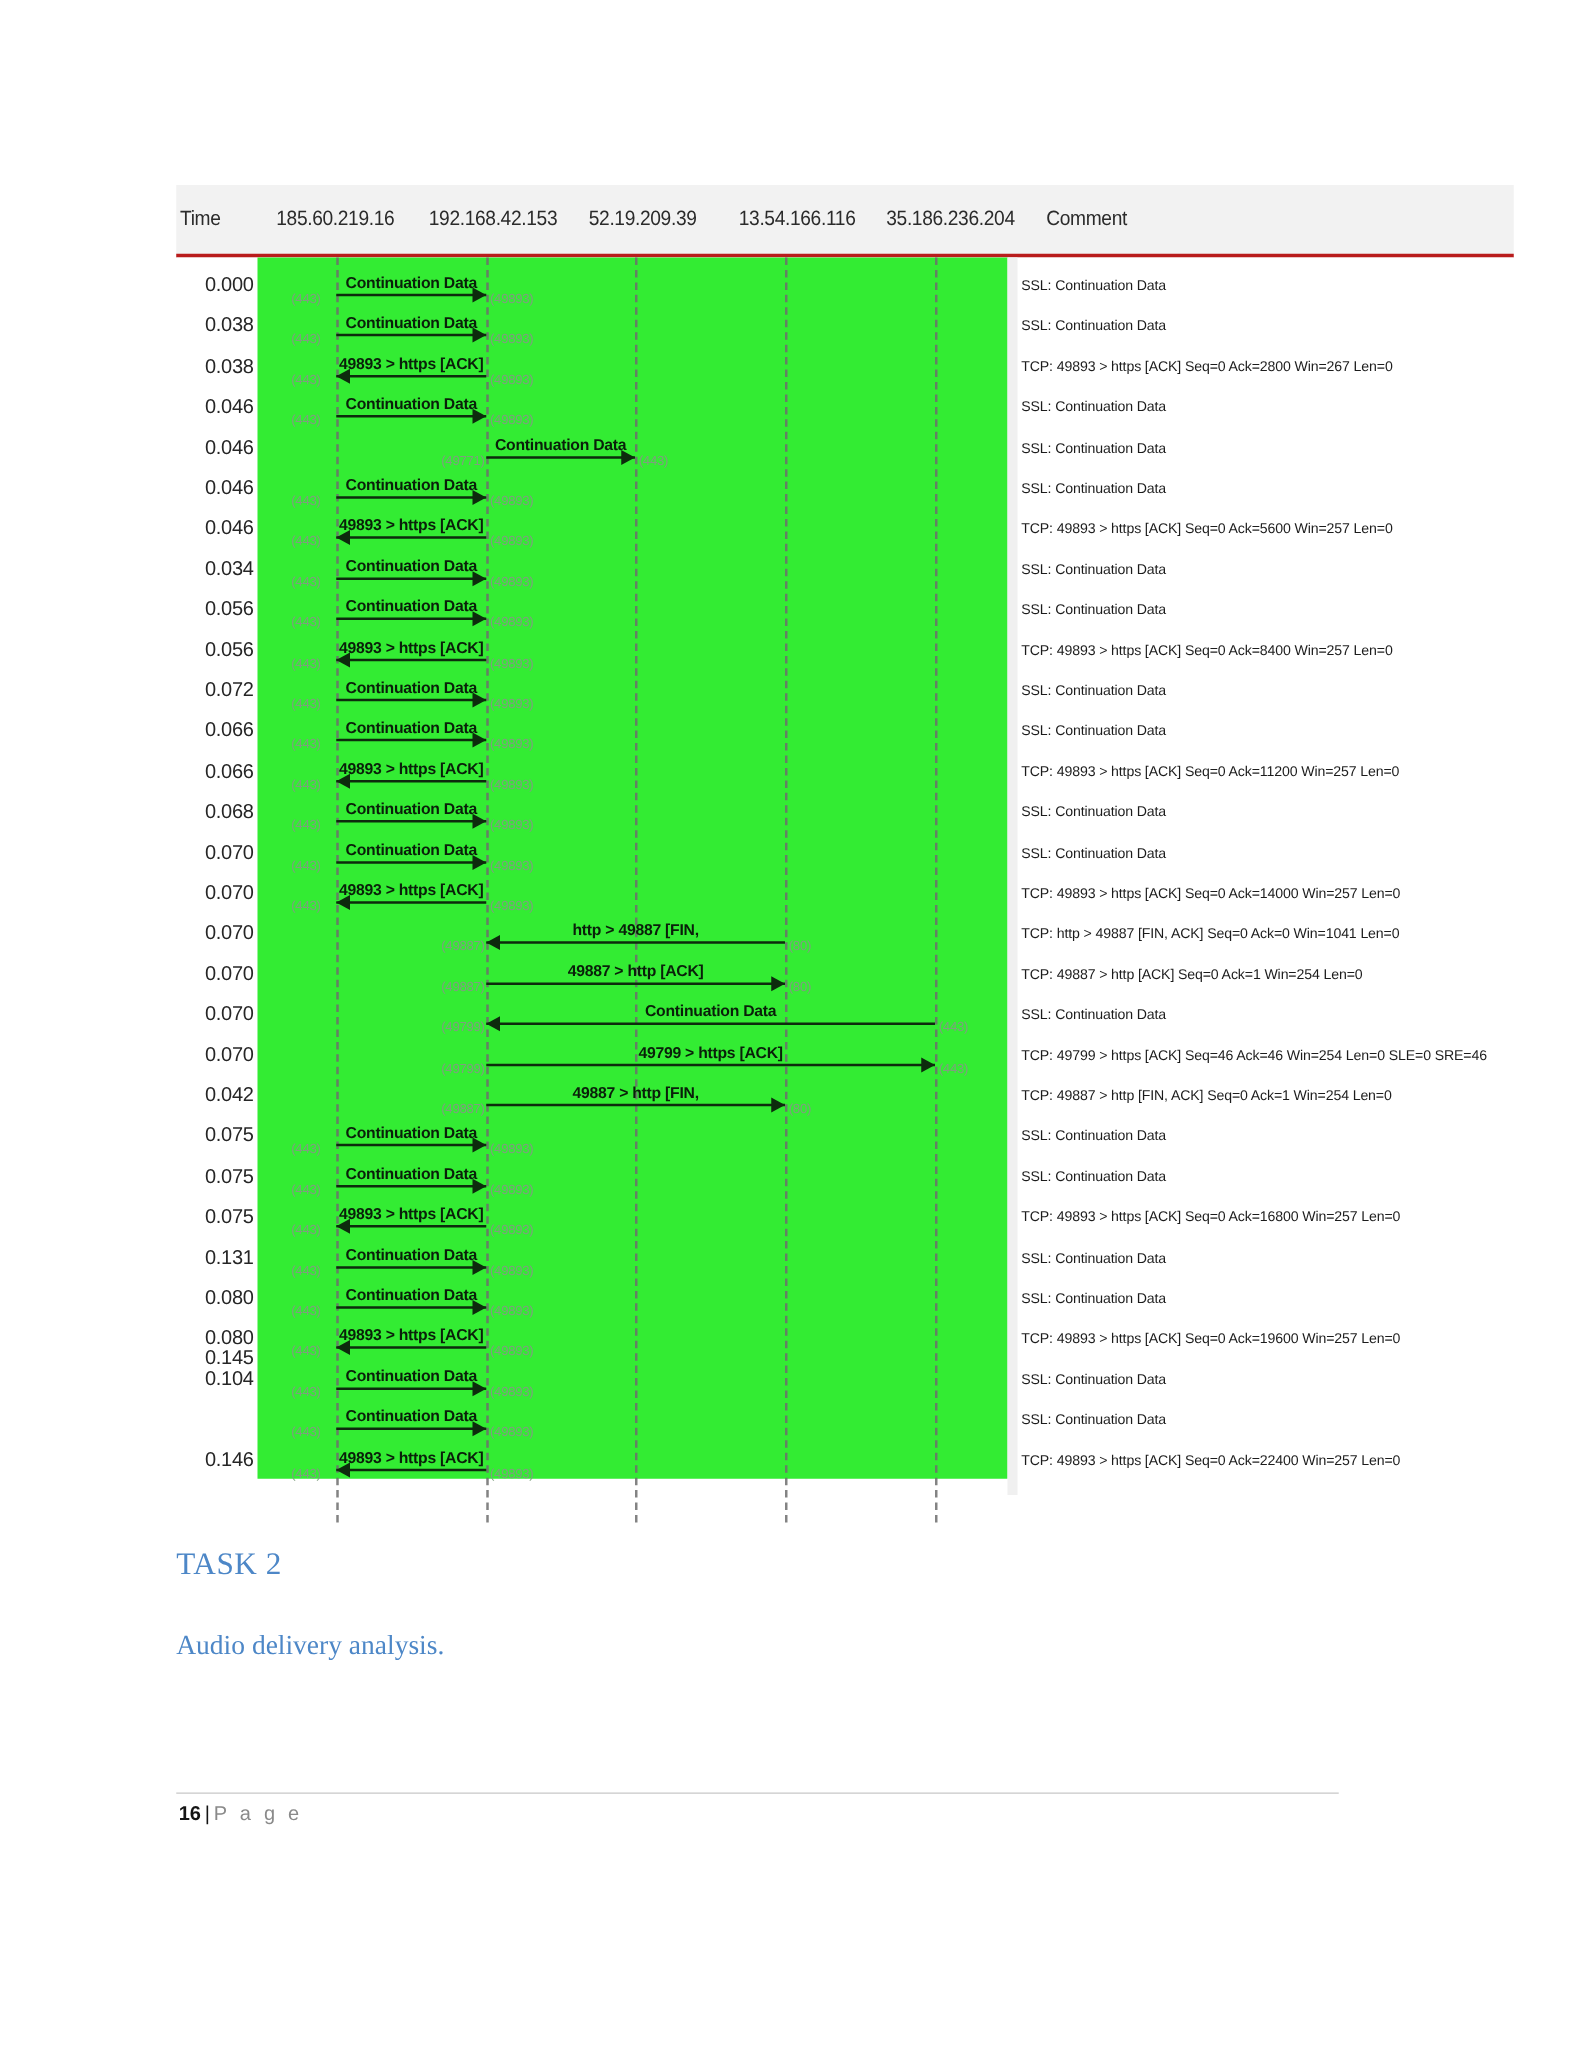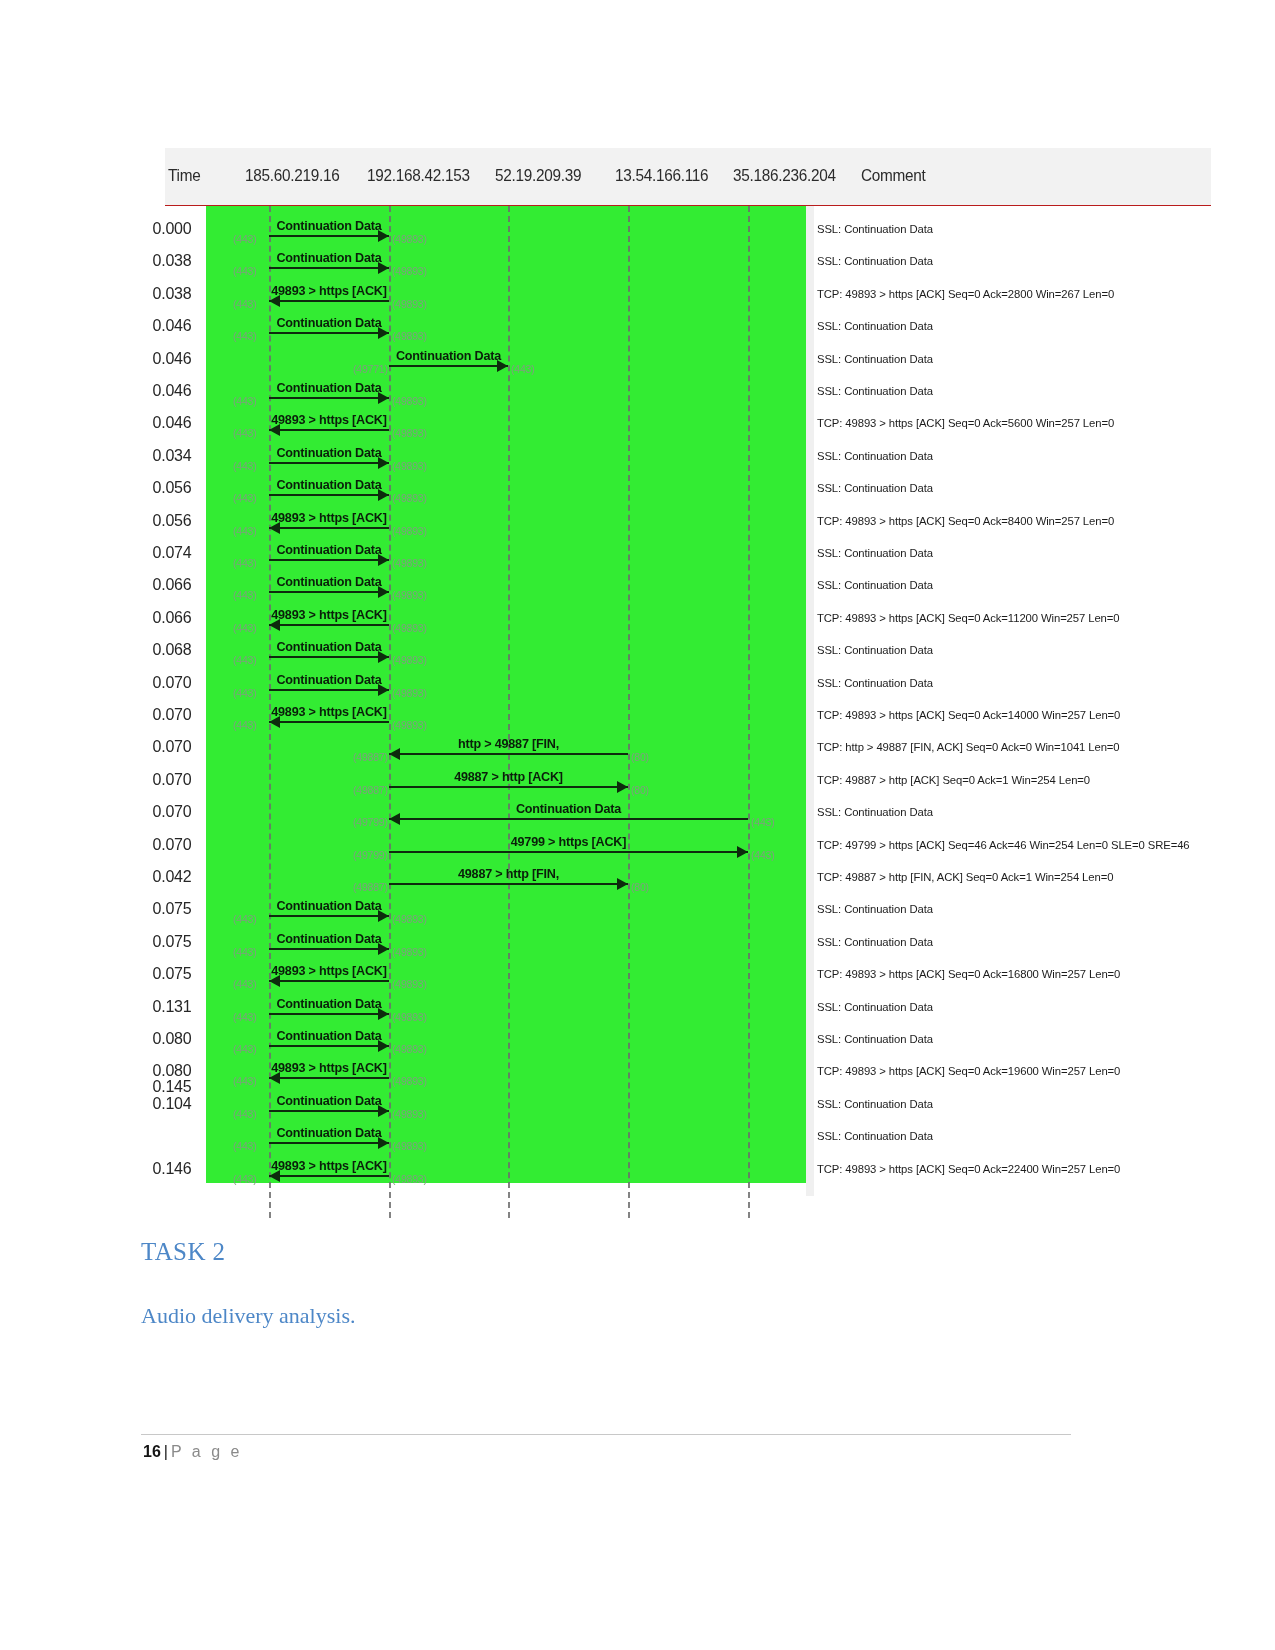--- a/index.html
+++ b/index.html
@@ -20,22 +20,21 @@
   #flowgraph {
     position: absolute;
     left: 141px; top: 148px;
     width: 1070px; height: 1070px;
     background: #ffffff;
   }
   .fg-header {
     position: relative;
     height: 58px;
     background: #f2f2f2;
-    border-bottom: 1px solid #b91c1c;
-    margin-left: 24px;
+    border-bottom: 3px solid #b91c1c;
   }
   .fg-head-cell {
     position: absolute;
     top: 18px;
     font-size: 16.5px;
     color: #2b2b2b;
     white-space: nowrap;
     letter-spacing: -0.3px;
     transform: scaleX(0.93);
     transform-origin: left center;
@@ -68,21 +67,21 @@
     height: 1012px;
     border-left: 2px dashed #6e6e6e;
     opacity: 0.85;
   }
 
   
   .time-cell {
     position: absolute;
     left: 0px;
     width: 62px;
-    text-align: center;
+    text-align: right;
     font-size: 16px;
     color: #262626;
     letter-spacing: -0.2px;
   }
 
   
   .comment-cell {
     position: absolute;
     left: 676px;
     width: 392px;
@@ -283,21 +282,21 @@
           <div class="port-label" style="left: 251px; top: 286.2px; position: absolute; bottom: auto;">(49893)</div>
           <div class="time-cell" style="top: 305.6px;">0.056</div>
           <div class="comment-cell" style="top: 308.6px;">TCP: 49893 &gt; https [ACK] Seq=0 Ack=8400 Win=257 Len=0</div>
           <div class="arrow-row" style="top: 299.6px; left: 128px; width: 120px;">
             <div class="arrow-line" style="left: 0px; width: 120px;"></div>
             <div class="arrow-head left" style="left: 0px;"></div>
             <div class="arrow-label" style="left: 0px; width: 120px;">49893 &gt; https [ACK]</div>
           </div>
           <div class="port-label" style="left: 92px; top: 318.6px; position: absolute; bottom: auto;">(443)</div>
           <div class="port-label" style="left: 251px; top: 318.6px; position: absolute; bottom: auto;">(49893)</div>
-          <div class="time-cell" style="top: 338px;">0.074</div>
+          <div class="time-cell" style="top: 338px;">0.072</div>
           <div class="comment-cell" style="top: 341px;">SSL: Continuation Data</div>
           <div class="arrow-row" style="top: 332px; left: 128px; width: 120px;">
             <div class="arrow-line" style="left: 0px; width: 120px;"></div>
             <div class="arrow-head right" style="left: 109px;"></div>
             <div class="arrow-label" style="left: 0px; width: 120px;">Continuation Data</div>
           </div>
           <div class="port-label" style="left: 92px; top: 351px; position: absolute; bottom: auto;">(443)</div>
           <div class="port-label" style="left: 251px; top: 351px; position: absolute; bottom: auto;">(49893)</div>
           <div class="time-cell" style="top: 370.4px;">0.066</div>
           <div class="comment-cell" style="top: 373.4px;">SSL: Continuation Data</div>

